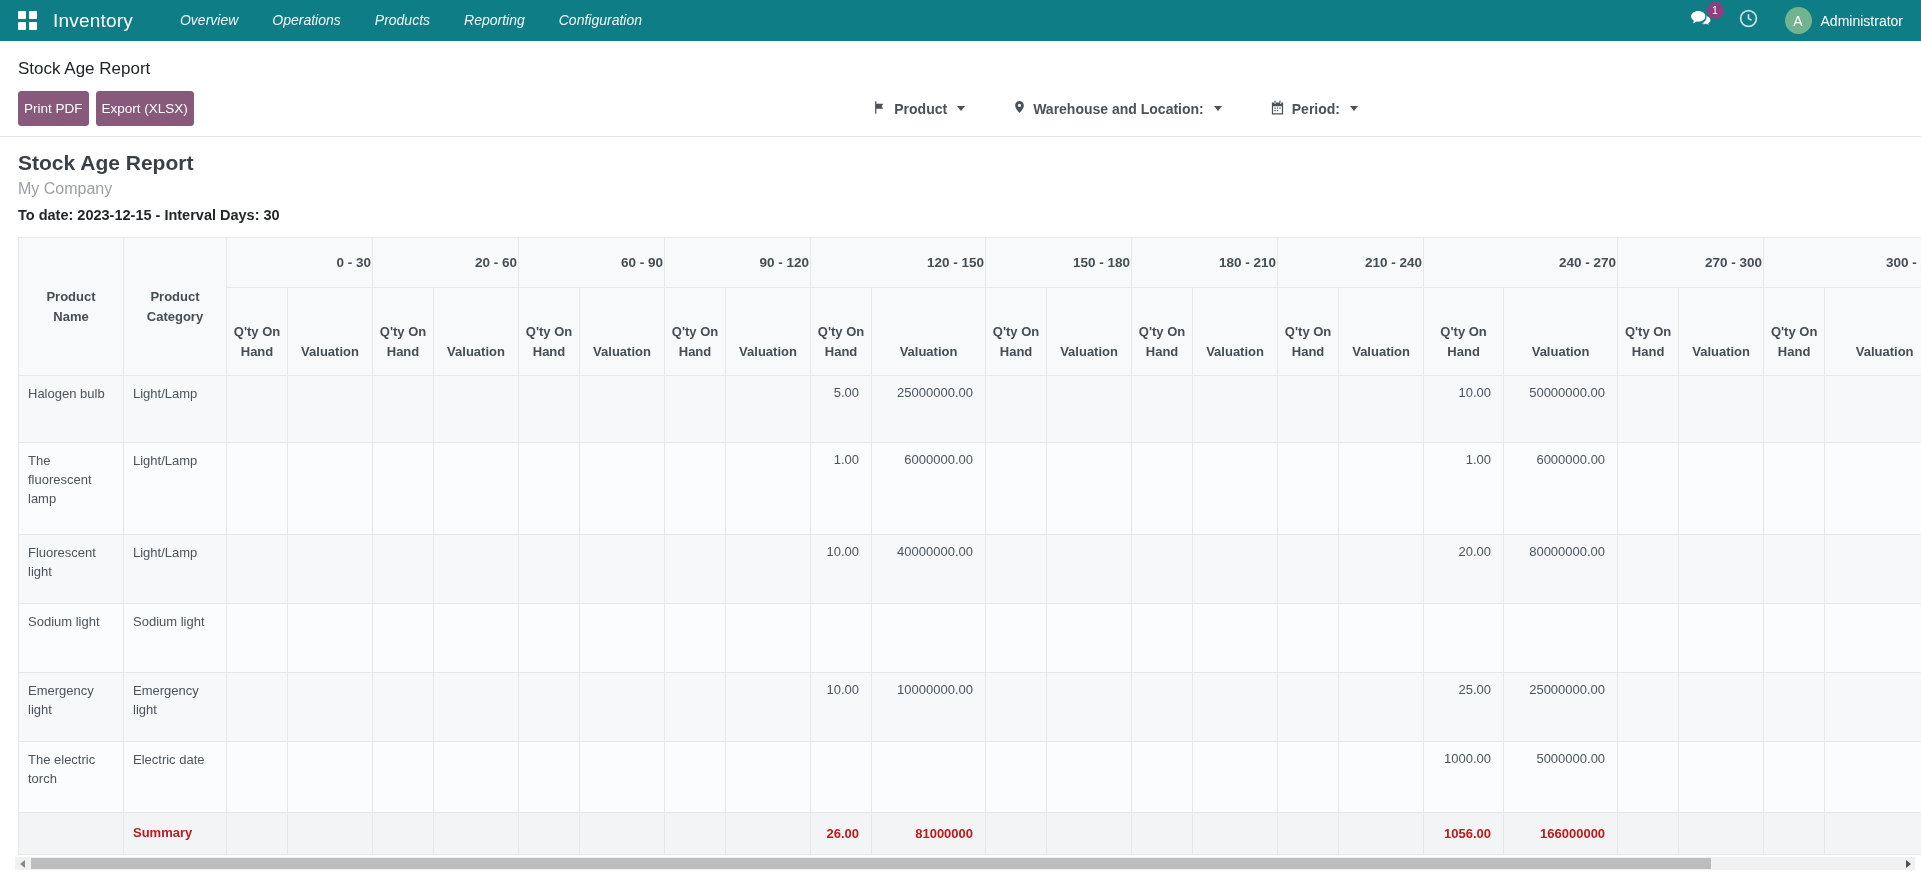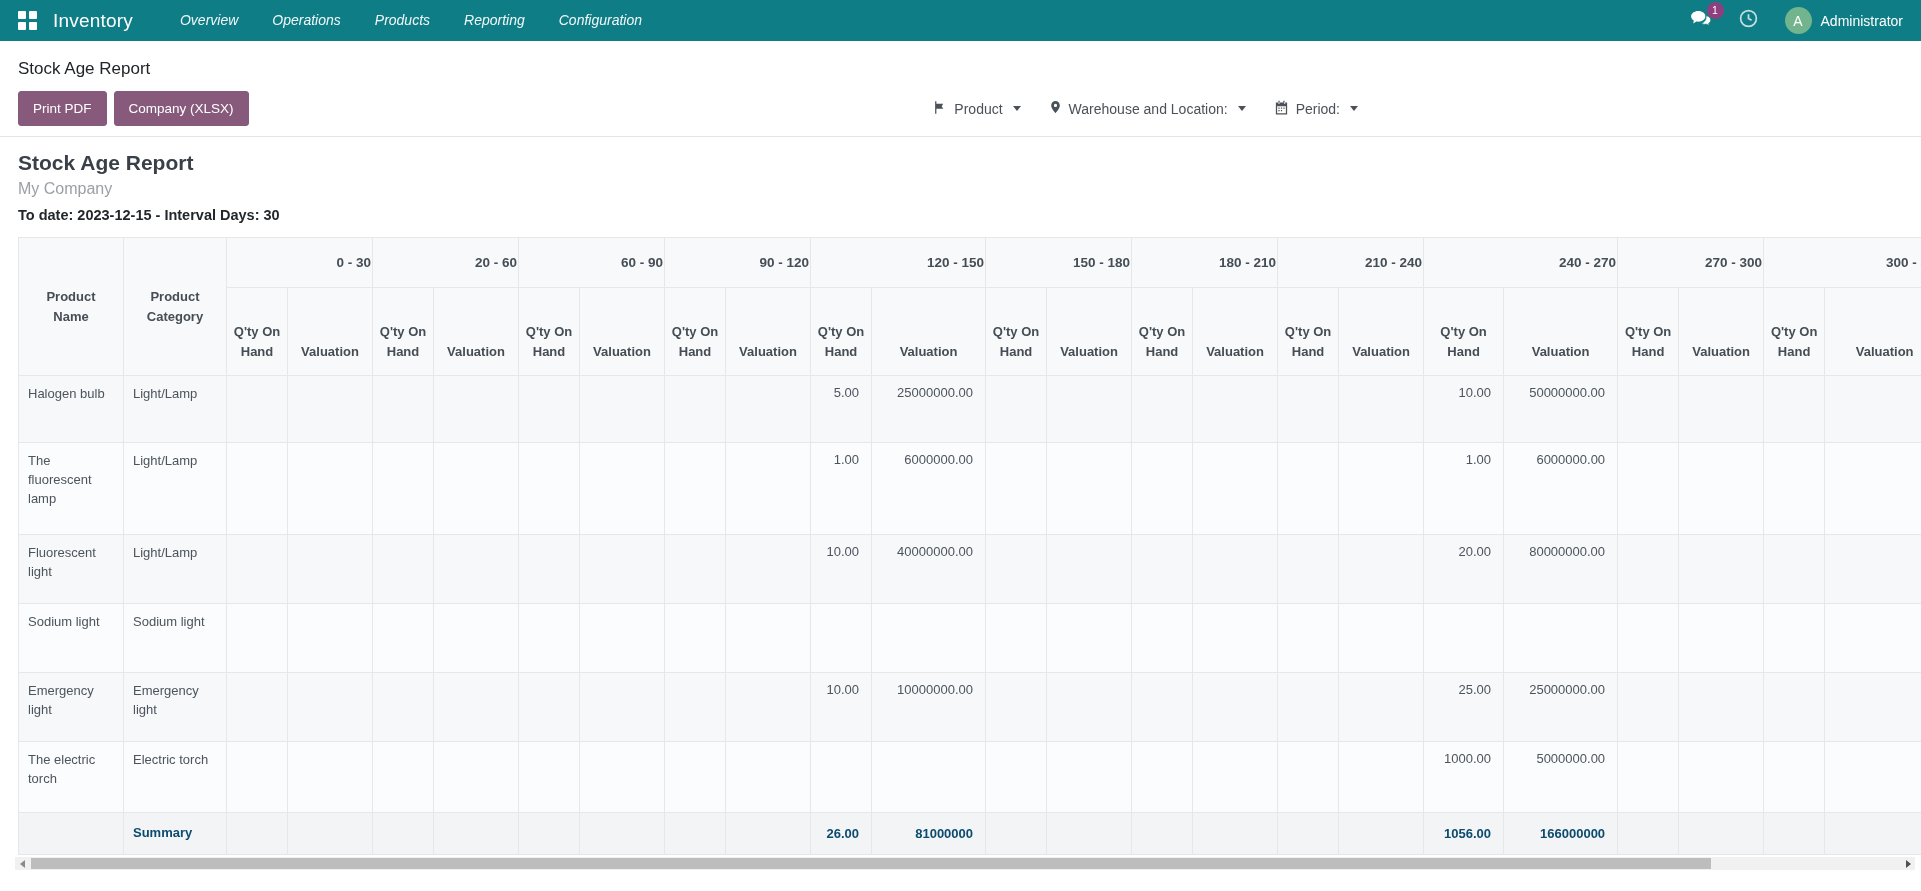--- a/index.html
+++ b/index.html
@@ -41,23 +41,23 @@
     width:27px;height:27px;border-radius:50%;background:var(--avatar);
     display:flex;align-items:center;justify-content:center;font-size:14px;color:#fff;
   }
   .user-name{font-size:14px;}
   
   .control-panel{padding:12px 18px 0;}
   .page-title{font-size:17px;color:#212529;font-weight:400;margin:6px 0 12px;}
   .cp-row{display:flex;align-items:center;min-height:38px;padding-bottom:10px;}
   .btn{
     background:var(--purple);border:1px solid var(--purple);color:#fff;
-    font-size:13.5px;font-family:inherit;padding:9px 14px;border-radius:3px;margin-right:7px;cursor:pointer;
-  }
-  .filters{display:flex;align-items:center;gap:28px;margin-left:auto;margin-right:545px;color:#4a5158;font-size:14px;}
+    font-size:13.5px;font-family:inherit;padding:9px 5px;border-radius:3px;margin-right:7px;cursor:pointer;
+  }
+  .filters{display:flex;align-items:center;gap:48px;margin-left:auto;margin-right:545px;color:#4a5158;font-size:14px;font-weight:bold;}
   .filter{display:flex;align-items:center;gap:7px;cursor:pointer;white-space:nowrap;}
   .filter svg{flex:0 0 auto;}
   .caret{width:0;height:0;border-left:4px solid transparent;border-right:4px solid transparent;border-top:5px solid #4a5158;margin-left:3px;}
   .divider{border-bottom:1px solid #e3e5e7;}
   
   .report{padding:8px 0 0 18px;}
   .report-heading{font-size:21px;font-weight:700;color:#3a4047;margin:6px 0 2px;}
   .company{font-size:16px;color:#9aa0a5;margin:5px 0 2px;}
   .meta{font-size:14.5px;font-weight:700;color:#23272b;margin:9px 0 14px;}
   .table-wrap{width:1903px;overflow:hidden;}
@@ -72,21 +72,21 @@
   tbody tr:nth-child(even) td{background:#fbfcfd;}
   tbody tr:nth-child(1){height:67px;}
   tbody tr:nth-child(2){height:92px;}
   tbody tr:nth-child(3){height:69px;}
   tbody tr:nth-child(4){height:69px;}
   tbody tr:nth-child(5){height:69px;}
   tbody tr:nth-child(6){height:71px;}
   .name-c{text-align:left;padding:9px 6px 6px 9px;line-height:1.45;}
   .num-c{text-align:right;padding:9px 12px 4px 4px;}
   tfoot tr{height:42px;}
-  tfoot td{background:#f2f4f6;color:#0c4a6e;font-weight:700;vertical-align:middle;}
+  tfoot td{background:#f2f4f6;color:#b91c1c;font-weight:700;vertical-align:middle;}
   tfoot .num-c{padding:0 12px;}
   tfoot .name-c{padding:0 6px 0 9px;}
   
   .hscroll{
     margin:2px 6px 0 15px;height:13px;background:#f1f1f1;
     position:relative;display:flex;align-items:center;
   }
   .hs-arrow{width:14px;height:13px;display:flex;align-items:center;justify-content:center;cursor:pointer;flex:0 0 auto;}
   .hs-left{border-right:0;}
   .hs-thumb{height:11px;background:#bdbdbd;width:1680px;margin:0 2px;cursor:grab;}
@@ -134,21 +134,21 @@
       <div class="avatar">A</div>
       <span class="user-name">Administrator</span>
     </div>
   </div>
 </header>
 
 <section class="control-panel">
   <div class="page-title">Stock Age Report</div>
   <div class="cp-row">
     <button class="btn">Print PDF</button>
-    <button class="btn">Company (XLSX)</button>
+    <button class="btn">Export (XLSX)</button>
     <div class="filters">
       <div class="filter">
         <span>
           <svg width="15" height="15" viewBox="0 0 24 24" fill="#4a5158">
               <path d="M5 2v20h2v-8h11l-2.5-4L18 6H7V2H5z"></path>
             </svg>
         </span>
         <span>Product</span>
         <span class="caret"></span>
       </div>
@@ -374,21 +374,21 @@
             <td class="num-c"></td>
             <td class="num-c">25.00</td>
             <td class="num-c">25000000.00</td>
             <td class="num-c"></td>
             <td class="num-c"></td>
             <td class="num-c"></td>
             <td class="num-c"></td>
           </tr>
           <tr>
             <td class="name-c">The electric torch</td>
-            <td class="name-c">Electric torch</td>
+            <td class="name-c">Electric date</td>
             <td class="num-c"></td>
             <td class="num-c"></td>
             <td class="num-c"></td>
             <td class="num-c"></td>
             <td class="num-c"></td>
             <td class="num-c"></td>
             <td class="num-c"></td>
             <td class="num-c"></td>
             <td class="num-c"></td>
             <td class="num-c"></td>

